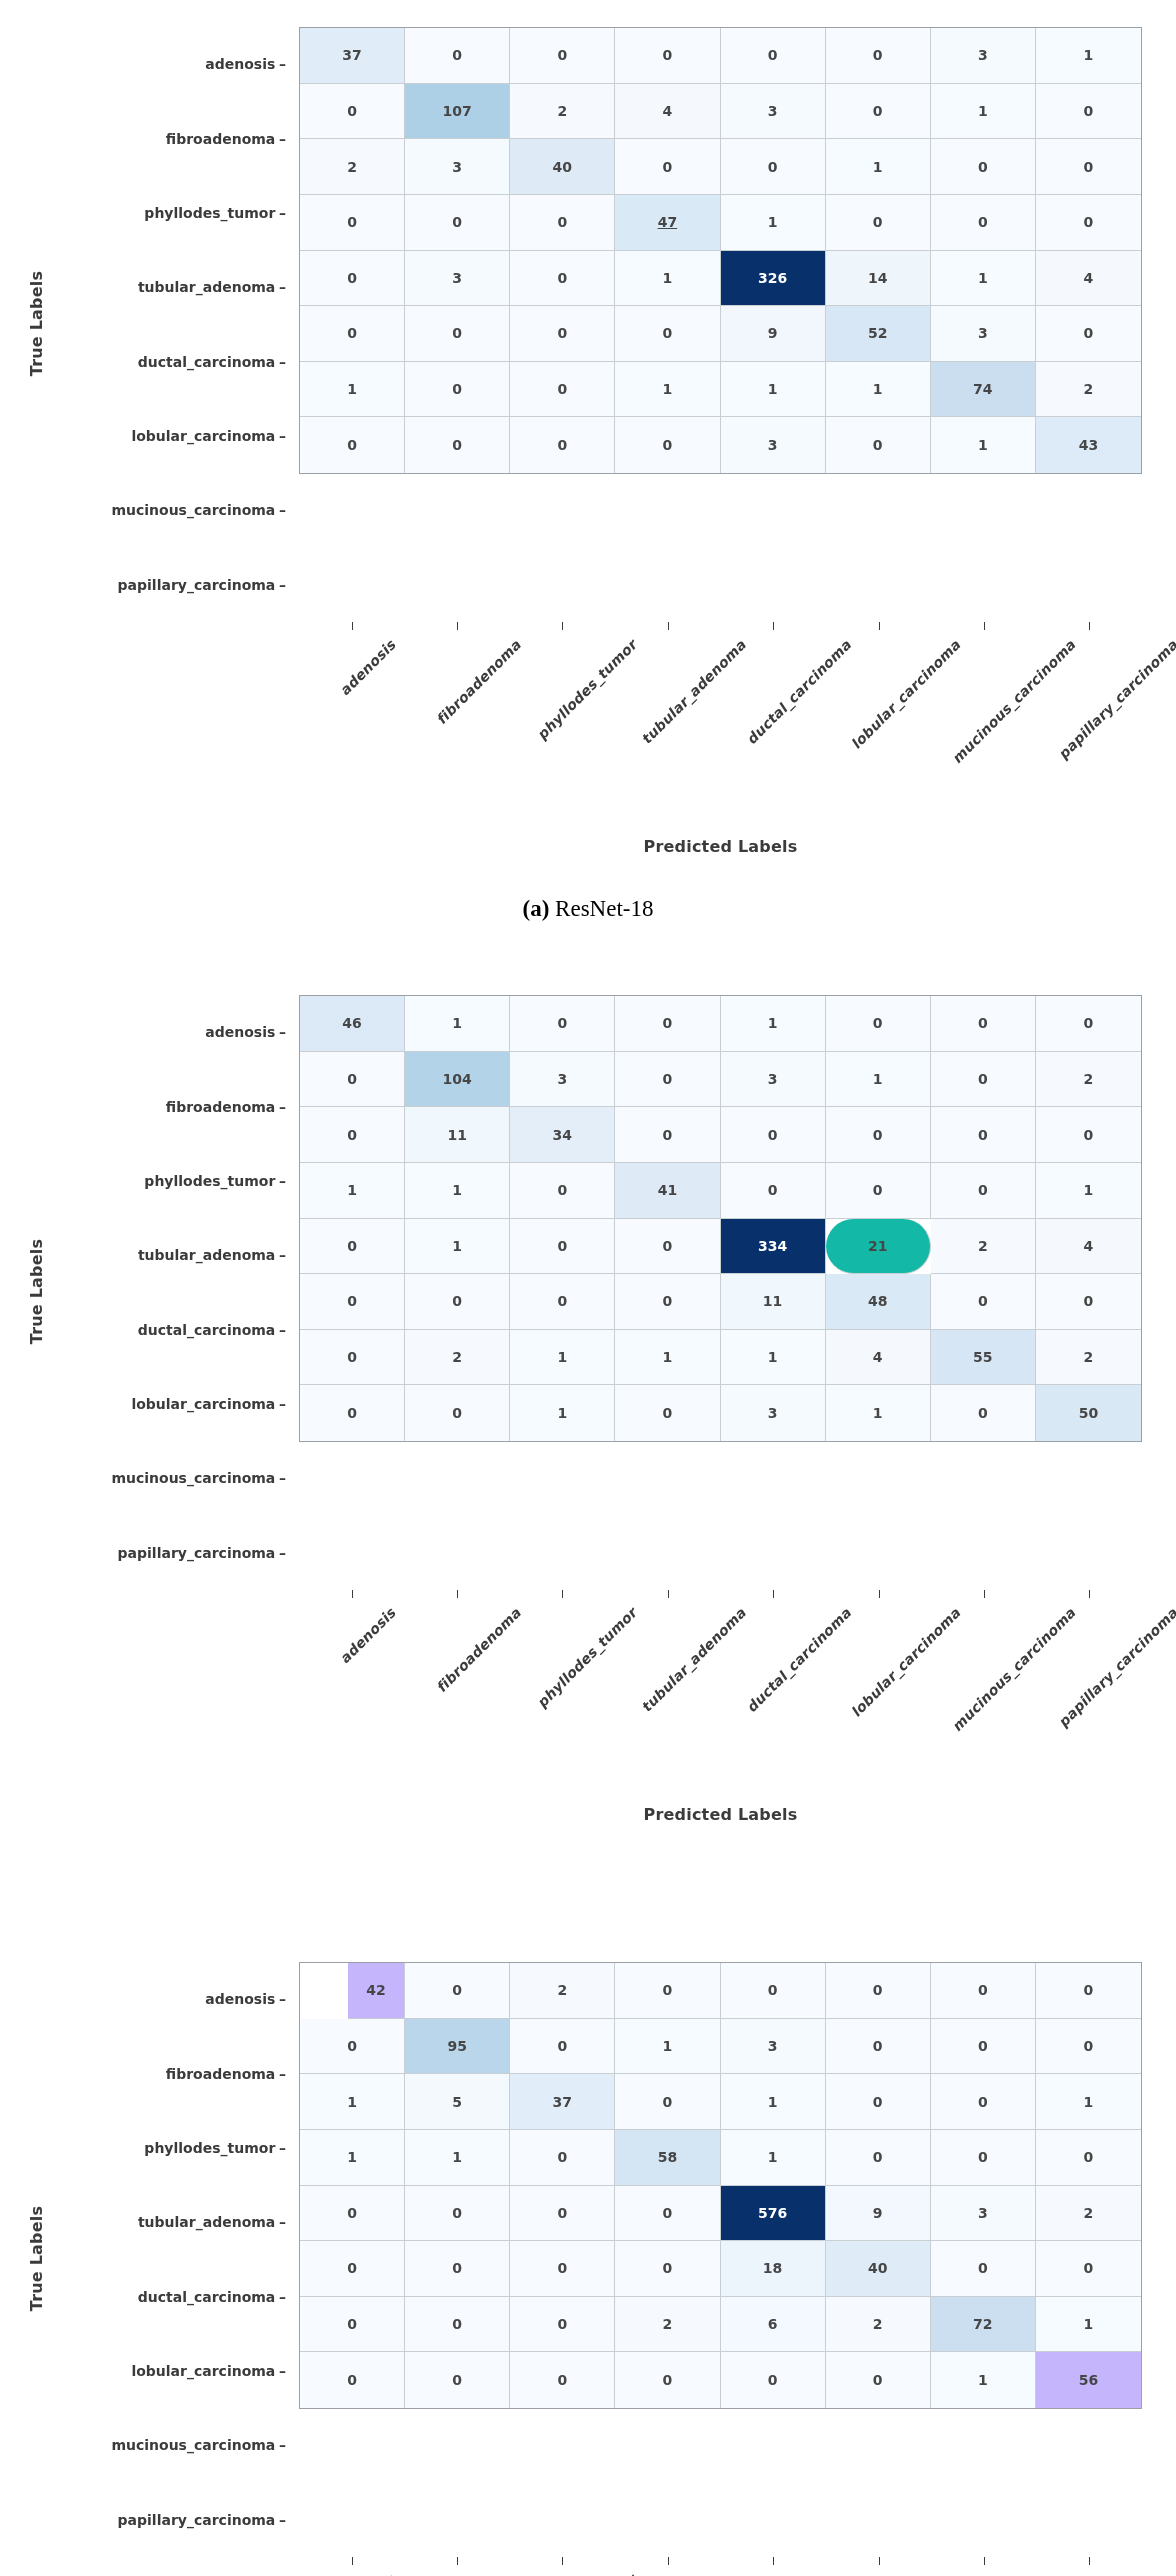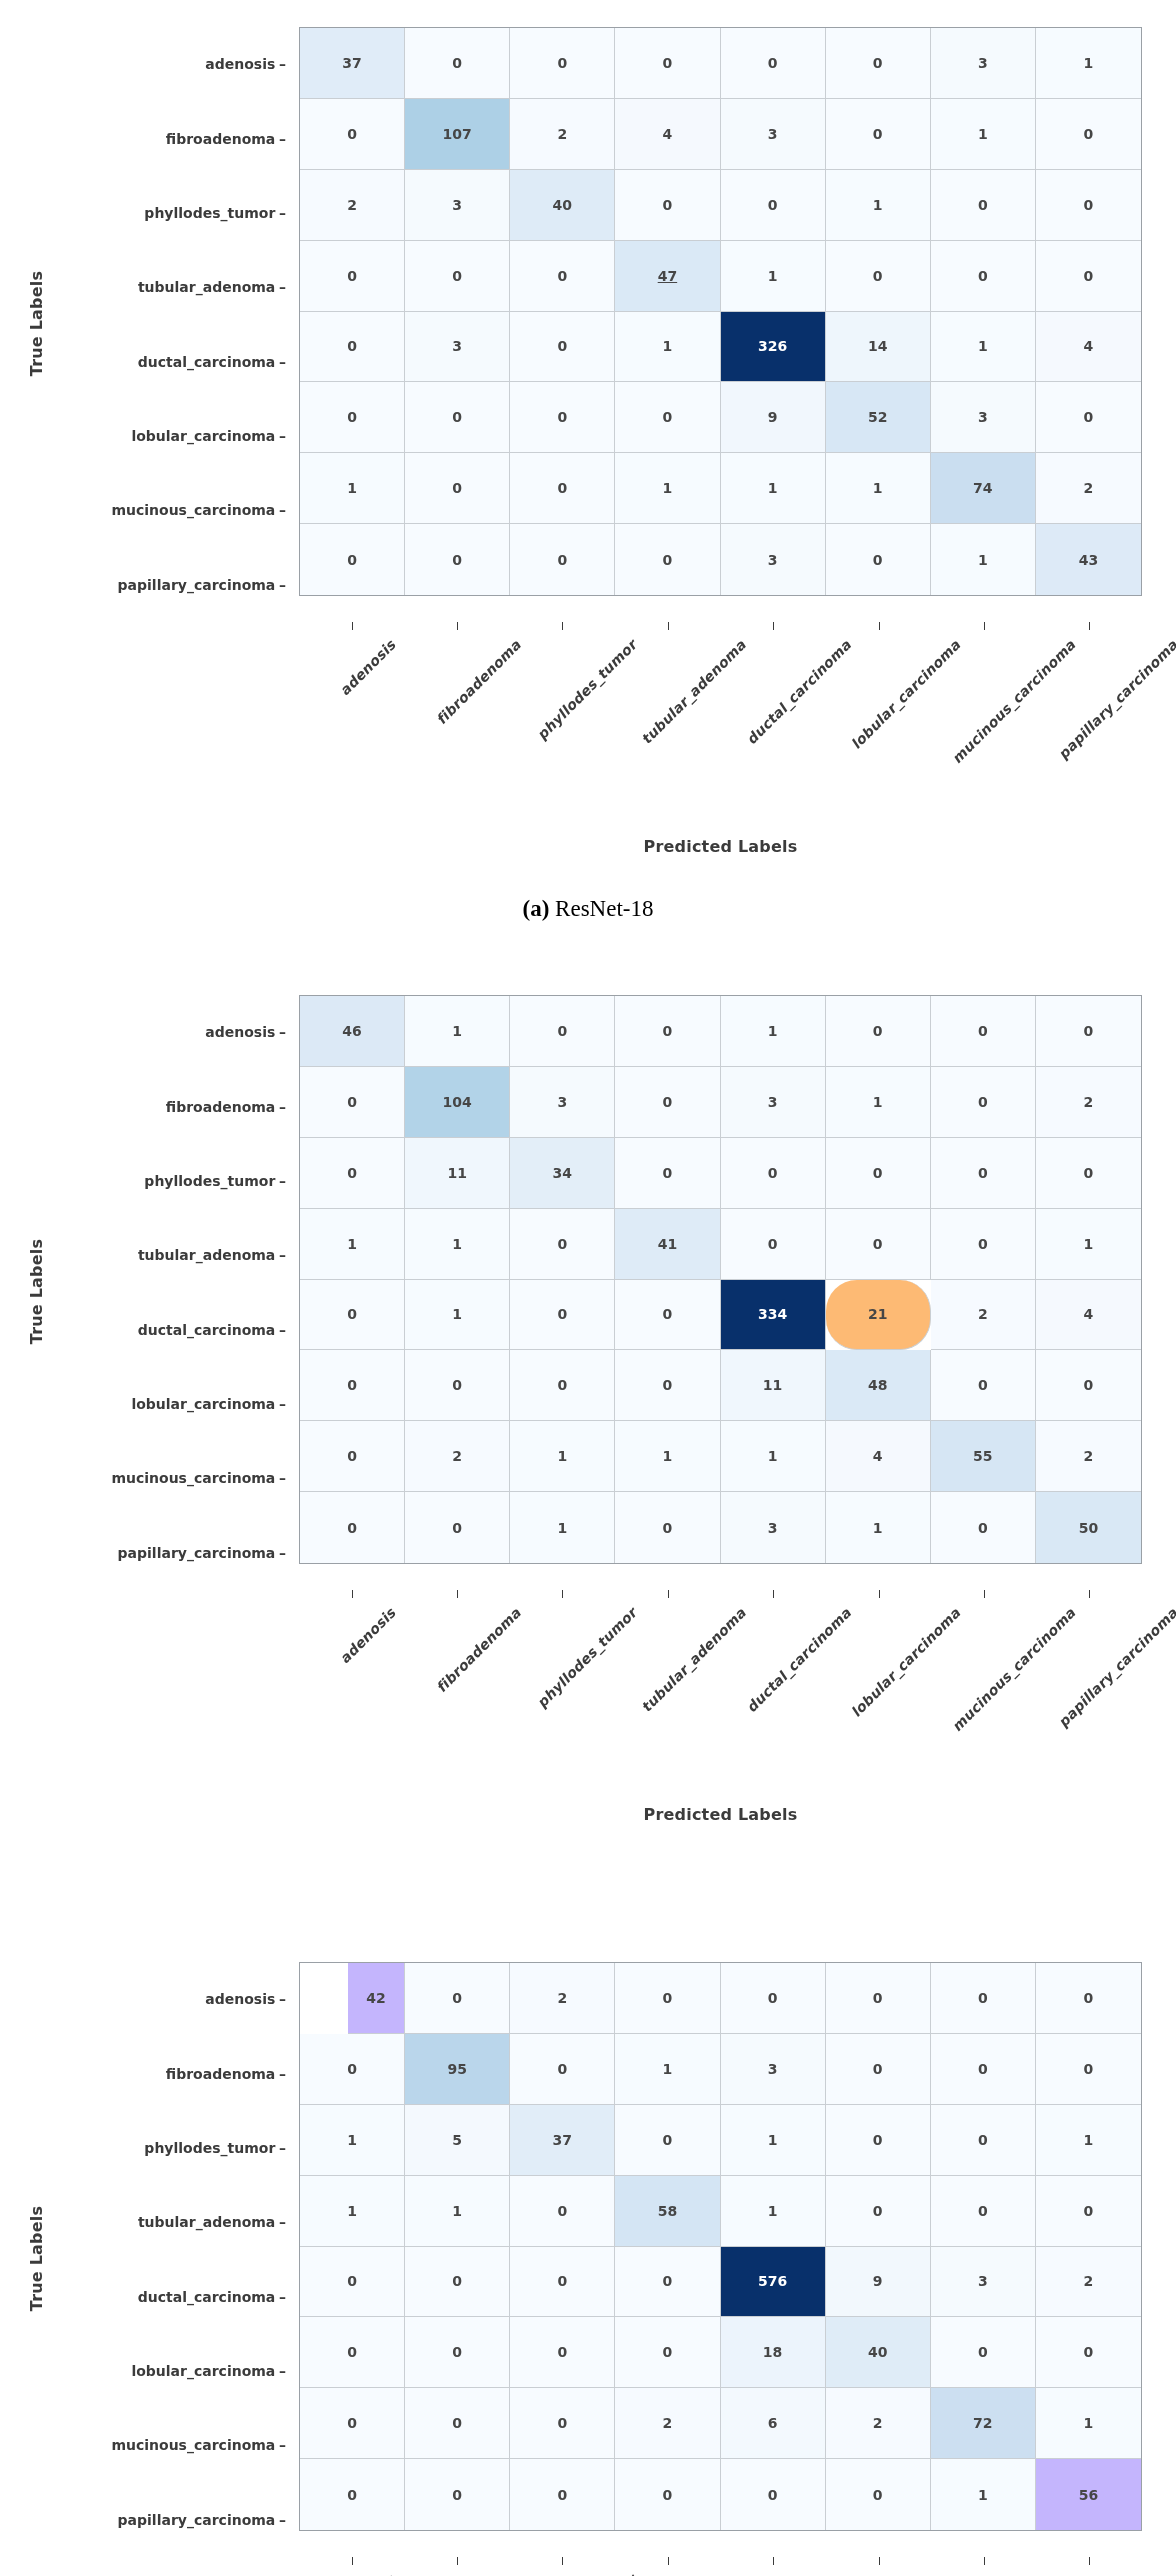--- a/index.html
+++ b/index.html
@@ -66,21 +66,21 @@
     color: #3b3b3b;
     letter-spacing: 0.2px;
   }
 
   
   .matrix {
     position: absolute;
     left: 299px;
     top: 27px;
     width: 843px;
-    height: 569px;
+    height: 447px;
     display: grid;
     grid-template-columns: repeat(8, 1fr);
     grid-template-rows: repeat(8, 1fr);
     border: 0.5px solid #9aa0a6;
     box-sizing: border-box;
   }
   .cell {
     position: relative;
     display: flex;
     align-items: center;
@@ -407,21 +407,21 @@
           <div class="cell" style="background: rgb(222, 235, 247);">41</div>
           <div class="cell" style="background: rgb(247, 251, 255);">0</div>
           <div class="cell" style="background: rgb(247, 251, 255);">0</div>
           <div class="cell" style="background: rgb(247, 251, 255);">0</div>
           <div class="cell last-col" style="background: rgb(246, 251, 255);">1</div>
           <div class="cell" style="background: rgb(247, 251, 255);">0</div>
           <div class="cell" style="background: rgb(246, 251, 255);">1</div>
           <div class="cell" style="background: rgb(247, 251, 255);">0</div>
           <div class="cell" style="background: rgb(247, 251, 255);">0</div>
           <div class="cell dark" style="background: rgb(8, 48, 107);">334</div>
-          <div class="cell" style="background: #fdba74; border-radius: 31px;">21</div>
+          <div class="cell" style="background: #14b8a6; border-radius: 31px;">21</div>
           <div class="cell" style="background: rgb(246, 250, 255);">2</div>
           <div class="cell last-col" style="background: rgb(245, 249, 254);">4</div>
           <div class="cell" style="background: rgb(247, 251, 255);">0</div>
           <div class="cell" style="background: rgb(247, 251, 255);">0</div>
           <div class="cell" style="background: rgb(247, 251, 255);">0</div>
           <div class="cell" style="background: rgb(247, 251, 255);">0</div>
           <div class="cell" style="background: rgb(240, 247, 253);">11</div>
           <div class="cell" style="background: rgb(218, 233, 246);">48</div>
           <div class="cell" style="background: rgb(247, 251, 255);">0</div>
           <div class="cell last-col" style="background: rgb(247, 251, 255);">0</div>

